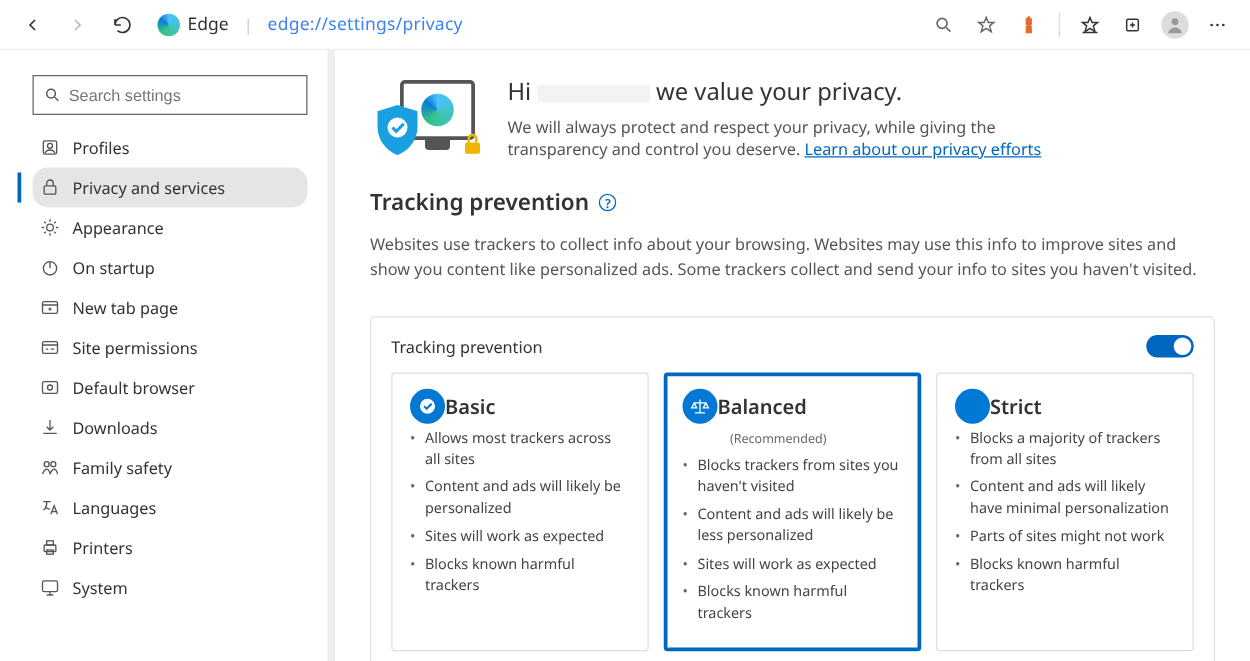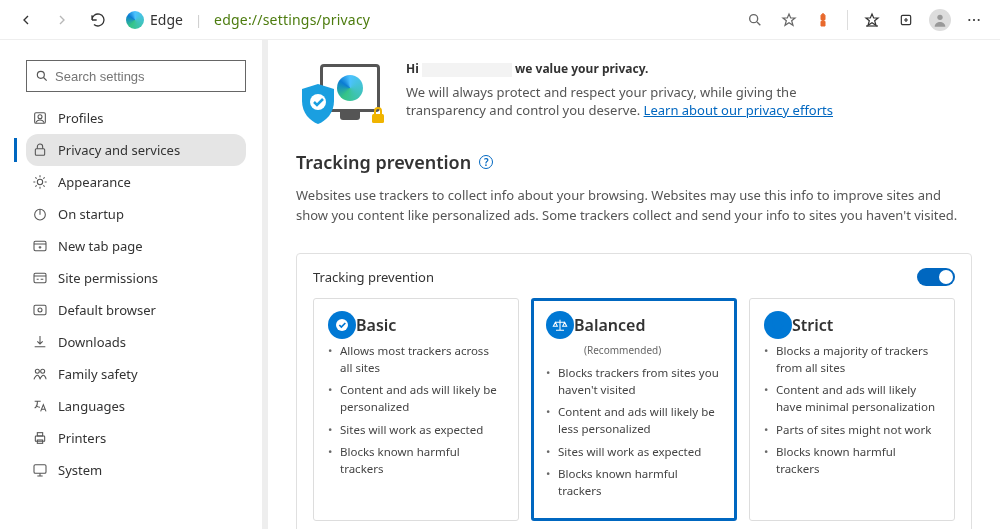--- a/index.html
+++ b/index.html
@@ -4,21 +4,21 @@
 <style>
 * { box-sizing: border-box; margin: 0; padding: 0; }
 body { font-family: "Segoe UI", system-ui, sans-serif; font-size: 13px; color: #333; background: #fff; width: 1000px; height: 529px; overflow: hidden; }
 .toolbar { height: 40px; display: flex; align-items: center; padding: 0 12px; gap: 8px; border-bottom: 1px solid #eee; }
 .tb-btn { width: 28px; height: 28px; display: flex; align-items: center; justify-content: center; border-radius: 2px; cursor: pointer; }
 .tb-btn svg { width: 16px; height: 16px; }
 .tb-btn.dis { opacity: .35; cursor: default; }
 .brand { display:flex; align-items:center; gap:6px; margin-left:6px; font-size:14px; color:#333; }
 .edge-logo{ width:18px;height:18px;border-radius:50%;background:conic-gradient(#4cc2ff,#36c486 60%,#0b7cd4 85%,#4cc2ff);}
 .addr-sep{ color:#ccc; margin:0 4px;}
-.addr{ flex:1; font-size:14px; color:#4d7c0f; letter-spacing:.2px;}
+.addr{ flex:1; font-size:14px; color:#3b82f6; letter-spacing:.2px;}
 .tb-right{ display:flex; align-items:center; gap:6px;}
 .tb-right .sep{ width:1px;height:20px;background:#ddd;margin:0 4px;}
 .avatar{ width:22px;height:22px;border-radius:50%;background:#ddd;display:flex;align-items:center;justify-content:center;}
 
 .body{ display:flex; height:489px; }
 .sidebar{ width:268px; padding:20px 16px 0 26px; border-right: 6px solid #eee; overflow:hidden; }
 .sidebar h1{ font-size:22px; font-weight:600; margin-bottom:14px; }
 .search{ display:flex; align-items:center; border:1px solid #666; height:32px; padding:0 8px; margin-bottom:10px; }
 .search input{ border:none; outline:none; flex:1; font-size:13px; margin-left:6px; }
 .nav-item{ display:flex; align-items:center; gap:10px; height:32px; padding:0 8px 0 6px; cursor:pointer; font-size:13px; color:#333; }
@@ -28,21 +28,21 @@
 
 .main{ flex:1; overflow-y:auto; padding:20px 28px 0 28px; }
 .hero{ display:flex; gap:20px; margin-bottom:20px; }
 .hero-img{ width:90px; height:70px; position:relative; flex-shrink:0; }
 .monitor{ position:absolute; right:6px; top:4px; width:60px; height:48px; border:3px solid #555; border-radius:4px; background:#fff; display:flex;align-items:center;justify-content:center;}
 .monitor .edge-logo{ width:26px;height:26px;}
 .monitor-stand{ position:absolute; right:26px; top:52px; width:20px;height:8px;background:#555;border-radius:0 0 3px 3px;}
 .shield-badge{ position:absolute; left:2px; top:22px; width:40px;height:44px;}
 .shield-badge svg{width:100%;height:100%;}
 .lock-b{ position:absolute; right:0; bottom:6px; width:16px;height:18px;}
-.hero h2{ font-size:12px; font-weight:700; margin-bottom:6px;}
+.hero h2{ font-size:19px; font-weight:400; margin-bottom:6px;}
 .hero p{ font-size:13px; color:#555; max-width:470px; line-height:1.4;}
 .hero a{ color:#0067c0; text-decoration:underline;}
 .redact{ display:inline-block; width:90px; height:14px; background:#f3f3f3; vertical-align:middle;}
 
 .sect-title{ display:flex; align-items:center; gap:8px; font-size:18px; font-weight:600; margin-bottom:12px;}
 .sect-title .info{ width:14px;height:14px;border:1.5px solid #0067c0;border-radius:50%;color:#0067c0;font-size:10px;display:flex;align-items:center;justify-content:center;}
 .desc{ font-size:13px; color:#555; line-height:1.5; margin-bottom:28px;}
 
 .panel{ border:1px solid #e0e0e0; border-radius:4px; padding:14px 16px 16px; }
 .panel-hdr{ display:flex; justify-content:space-between; align-items:center; font-size:13px; margin-bottom:12px;}

